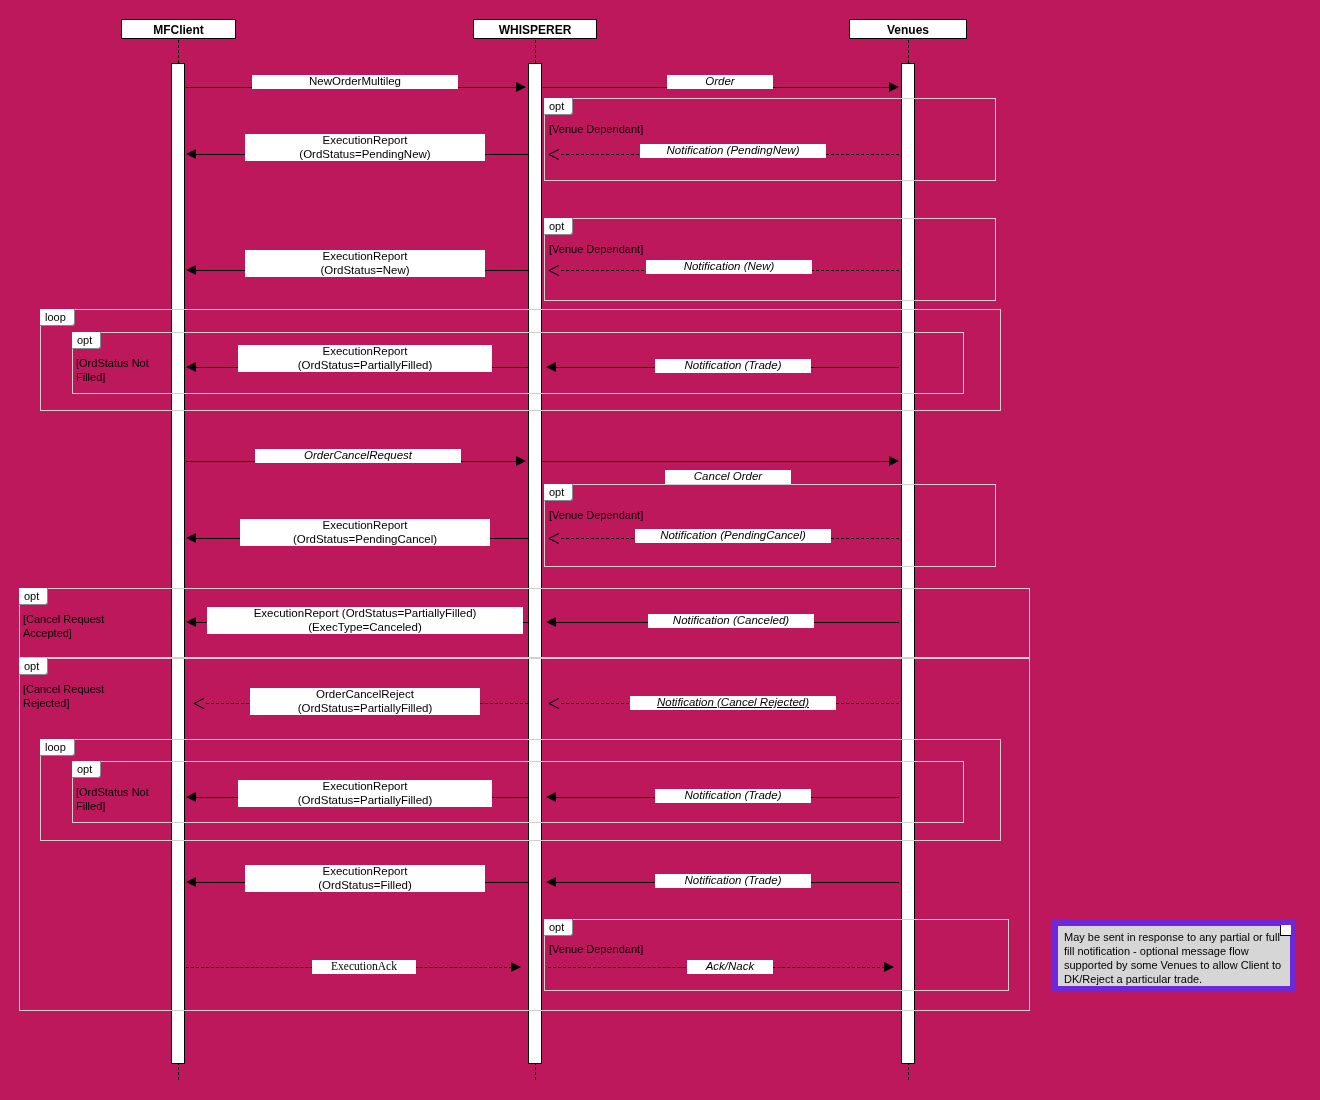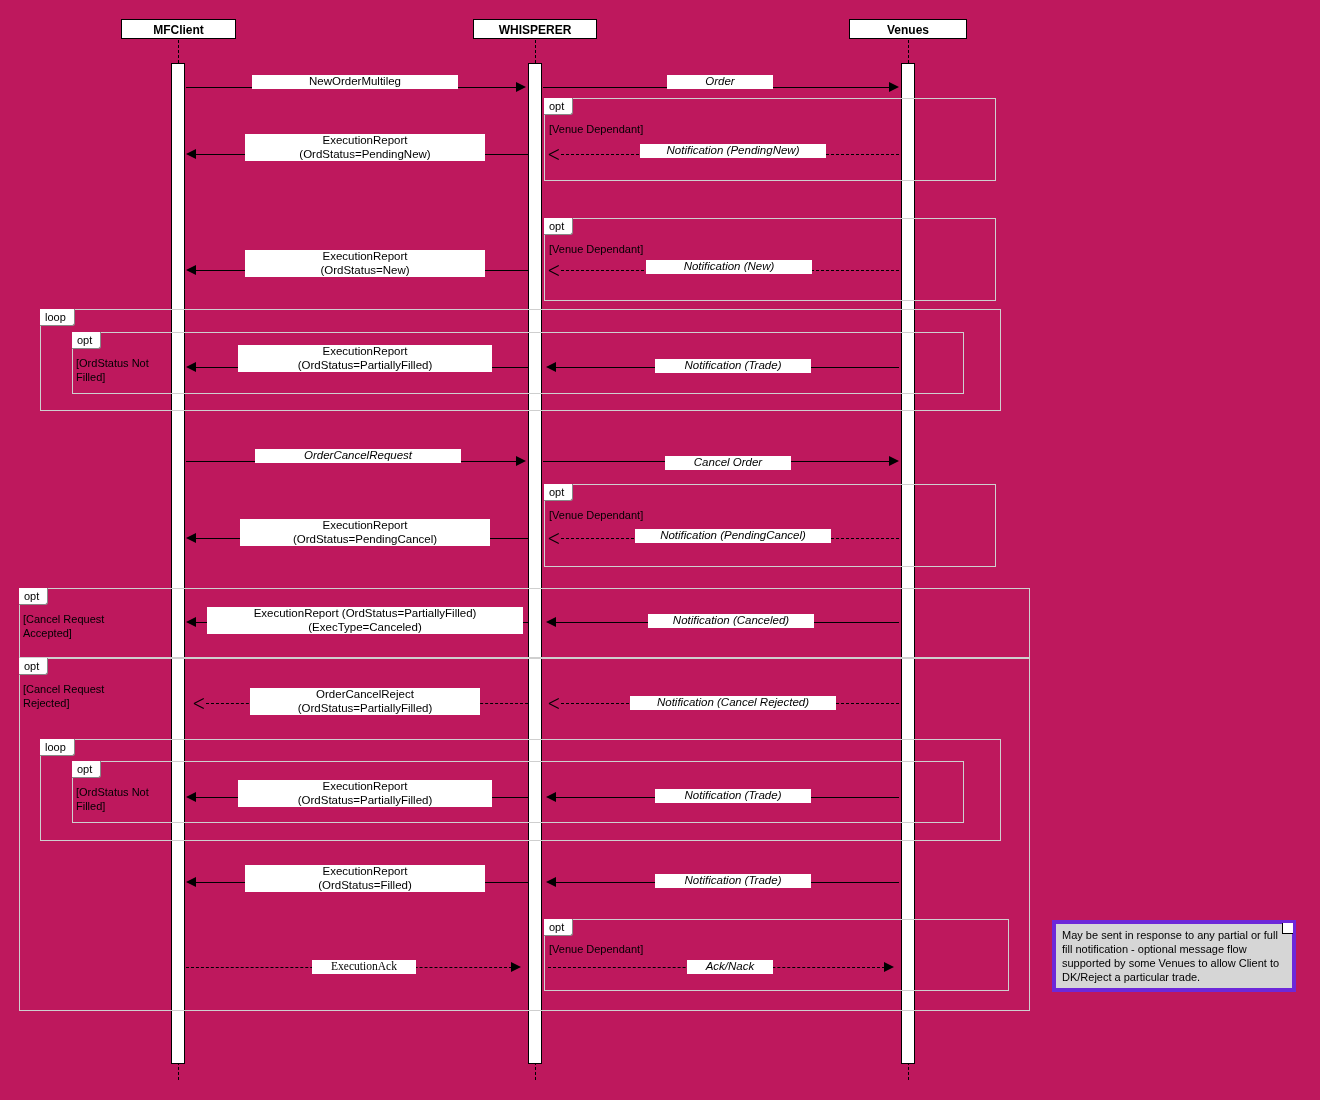--- a/index.html
+++ b/index.html
@@ -115,21 +115,21 @@
     white-space: pre-line;
     background: #ffffff;
     padding: 0 3px;
   }
   .msg-label.italic { font-style: italic; }
 
   
   .note {
     position: absolute;
     background: #d6d6d6;
-    border: 4px solid #6d28d9;
+    border: 6px solid #6d28d9;
     font-size: 11px;
     line-height: 14px;
     padding: 4px 6px;
     box-sizing: border-box;
     color: #000;
   }
   .note::after {
     content: "";
     position: absolute;
     top: -1px;
@@ -261,21 +261,21 @@
   <div class="arrow-line" style="left:556px; top:367px; width:343px;"></div>
   <div class="arrow-head left" style="left:546px; top:362px;"></div>
   <div class="msg-label italic" style="left:655px; top:359px; width:150px;">Notification (Trade)</div>
 
   <div class="arrow-line" style="left:186px; top:461px; width:331px;"></div>
   <div class="arrow-head right" style="left:516px; top:456px;"></div>
   <div class="msg-label" style="left:255px; top:449px; width:200px;font-style:italic;">OrderCancelRequest</div>
 
   <div class="arrow-line" style="left:543px; top:461px; width:347px;"></div>
   <div class="arrow-head right" style="left:889px; top:456px;"></div>
-  <div class="msg-label italic" style="left:665px; top:456px; width:120px;">Cancel Order</div>
+  <div class="msg-label italic" style="left:665px; top:470px; width:120px;">Cancel Order</div>
 
   <div class="arrow-line" style="left:196px; top:538px; width:332px;"></div>
   <div class="arrow-head left" style="left:186px; top:533px;"></div>
   <div class="msg-label" style="left:240px; top:519px; width:244px;">ExecutionReport
 (OrdStatus=PendingCancel)</div>
 
   <div class="arrow-line dashed" style="left:561px; top:538px; width:338px;"></div>
   <div class="arrow-head open-left" style="left:549px; top:538px;"></div>
   <div class="msg-label italic" style="left:635px; top:529px; width:190px;">Notification (PendingCancel)</div>
 
@@ -288,21 +288,21 @@
   <div class="arrow-head left" style="left:546px; top:617px;"></div>
   <div class="msg-label italic" style="left:648px; top:614px; width:160px;">Notification (Canceled)</div>
 
   <div class="arrow-line dashed" style="left:206px; top:703px; width:322px;"></div>
   <div class="arrow-head open-left" style="left:194px; top:703px;"></div>
   <div class="msg-label" style="left:250px; top:688px; width:224px;">OrderCancelReject
 (OrdStatus=PartiallyFilled)</div>
 
   <div class="arrow-line dashed" style="left:561px; top:703px; width:338px;"></div>
   <div class="arrow-head open-left" style="left:549px; top:703px;"></div>
-  <div class="msg-label italic" style="left:630px; top:696px; width:200px;">Notification (Cancel Rejected)</div>
+  <div class="msg-label italic" style="left:630px; top:696px; width:200px;text-decoration:underline;">Notification (Cancel Rejected)</div>
 
   <div class="arrow-line" style="left:196px; top:797px; width:332px;"></div>
   <div class="arrow-head left" style="left:186px; top:792px;"></div>
   <div class="msg-label" style="left:238px; top:780px; width:248px;">ExecutionReport
 (OrdStatus=PartiallyFilled)</div>
 
   <div class="arrow-line" style="left:556px; top:797px; width:343px;"></div>
   <div class="arrow-head left" style="left:546px; top:792px;"></div>
   <div class="msg-label italic" style="left:655px; top:789px; width:150px;">Notification (Trade)</div>
 

